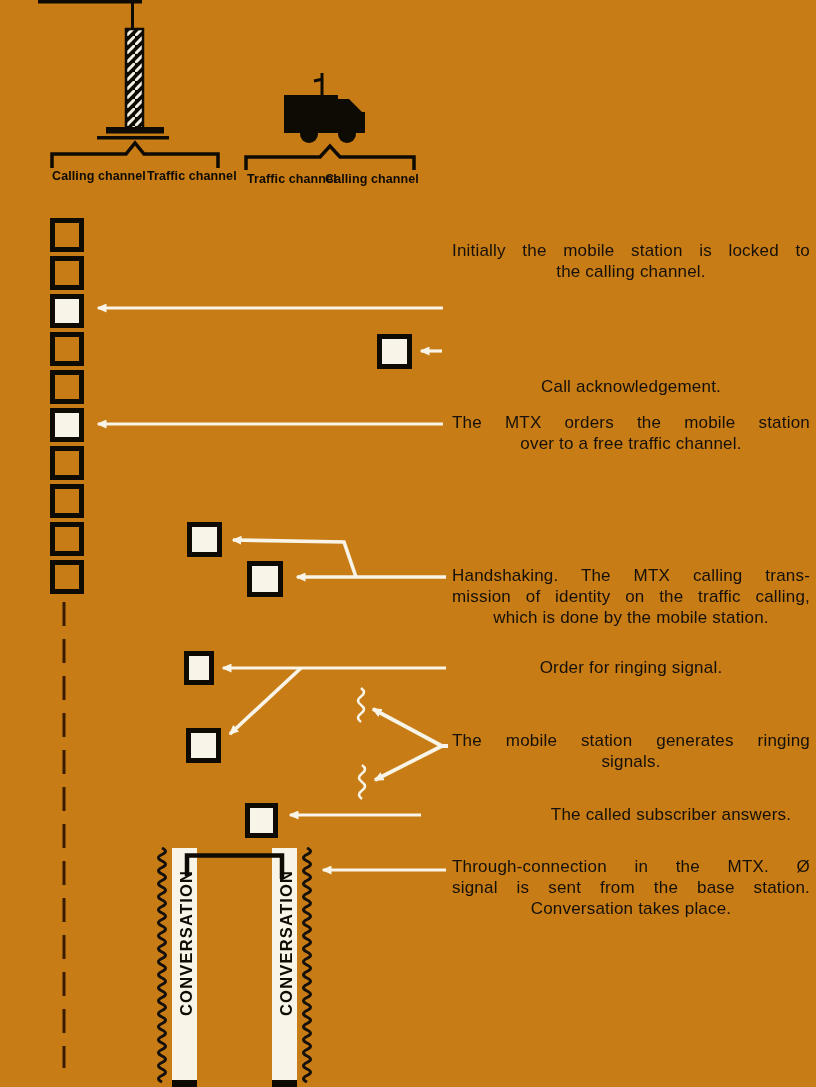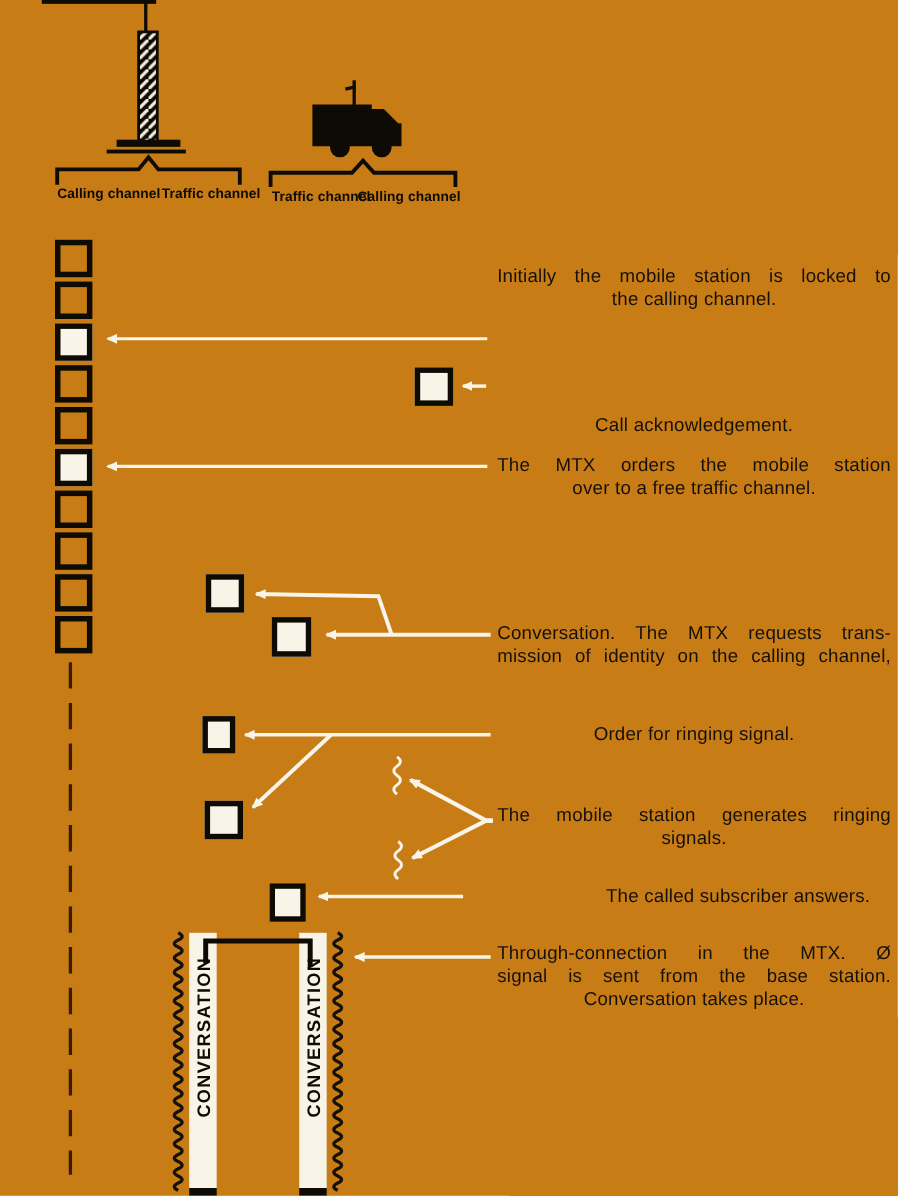--- a/index.html
+++ b/index.html
@@ -157,22 +157,23 @@
     <div class="ln">the calling channel.</div>
   </div>
   <div class="note" id="note-ack">
     <div class="ln">Call acknowledgement.</div>
   </div>
   <div class="note" id="note-mtx">
     <div class="ln just">The MTX orders the mobile station</div>
     <div class="ln">over to a free traffic channel.</div>
   </div>
   <div class="note" id="note-handshake">
-    <div class="ln just">Conversation. The MTX requests trans-</div>
-    <div class="ln just">mission of identity on the calling channel,</div>
+    <div class="ln just">Handshaking. The MTX calling trans-</div>
+    <div class="ln just">mission of identity on the traffic calling,</div>
+    <div class="ln">which is done by the mobile station.</div>
   </div>
   <div class="note" id="note-ringorder">
     <div class="ln">Order for ringing signal.</div>
   </div>
   <div class="note" id="note-ringgen">
     <div class="ln just">The mobile station generates ringing</div>
     <div class="ln">signals.</div>
   </div>
   <div class="note" id="note-answer">
     <div class="ln">The called subscriber answers.</div>

